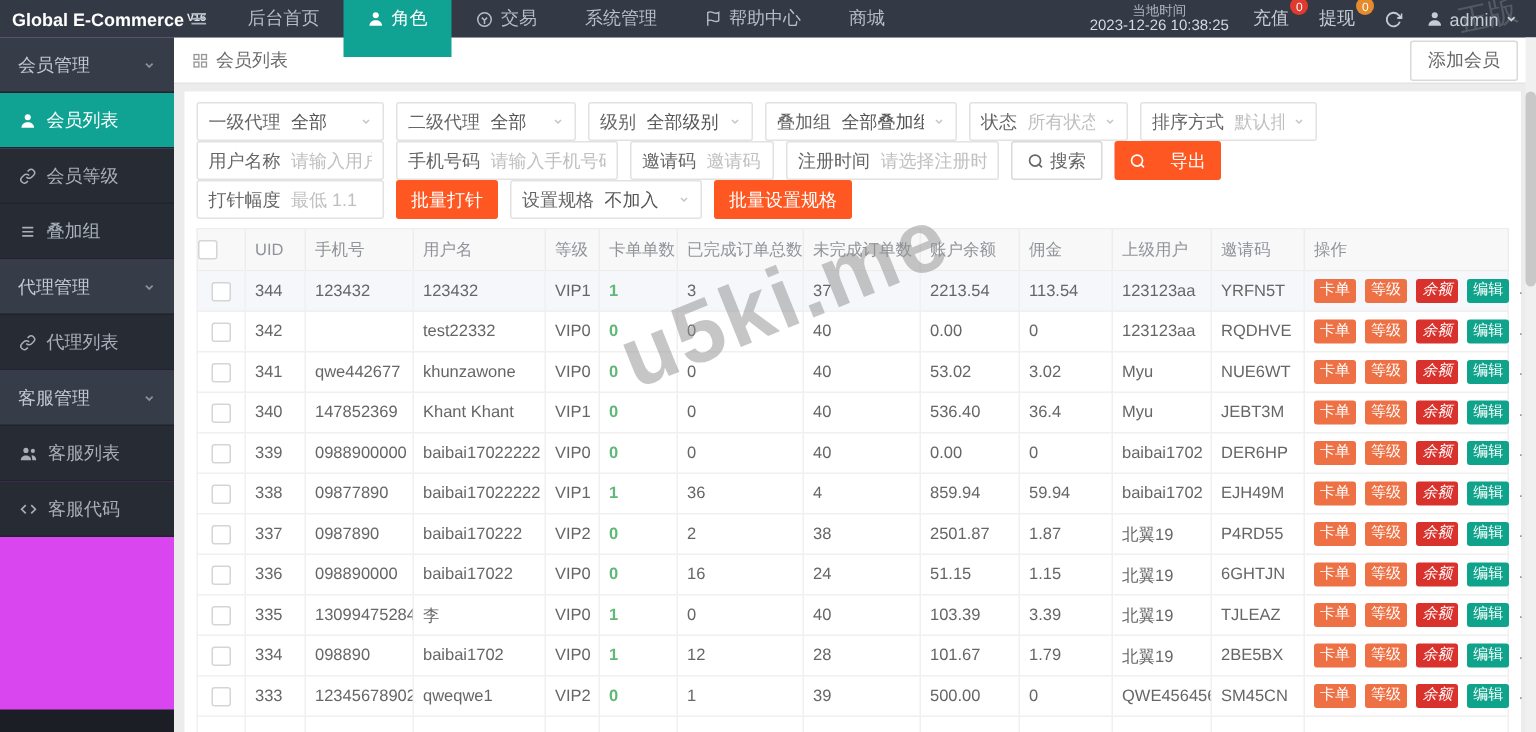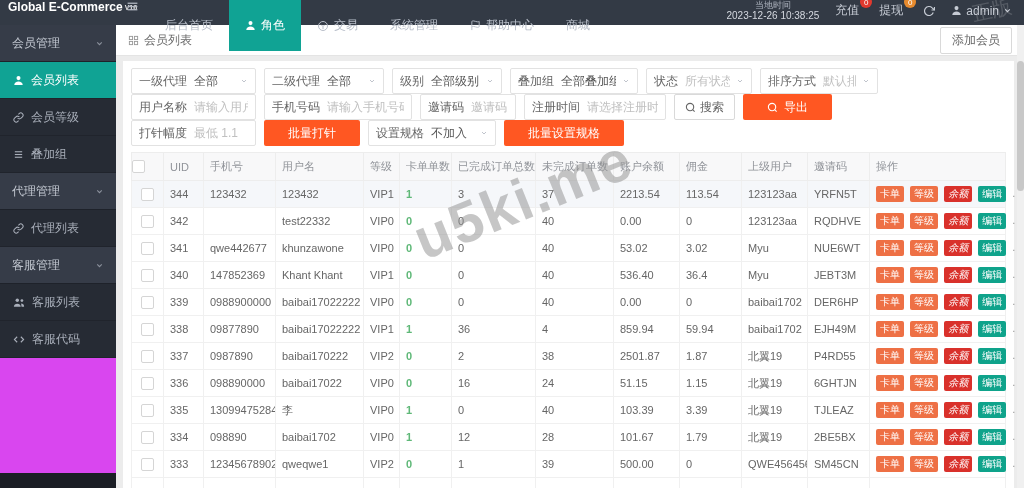--- a/index.html
+++ b/index.html
@@ -1,21 +1,21 @@
 <!DOCTYPE html>
 <html><head>
 <meta charset="utf-8">
 <style>
   * { margin:0; padding:0; box-sizing:border-box; }
   html,body { width:1024px; height:488px; overflow:hidden; }
   body { font-family:"Liberation Sans","DejaVu Sans",sans-serif; font-size:12px; background:#ececec; position:relative; color:#666; }
   svg { display:block; }
 
   
-  .topbar { position:absolute; top:0; left:0; right:0; height:25px; background:#333a45; display:flex; align-items:flex-start; z-index:30; }
+  .topbar { position:absolute; top:0; left:0; right:0; height:25px; background:#333a45; display:flex; align-items:center; z-index:30; }
   .logo { width:116px; display:flex; align-items:center; padding-left:8px; color:#ffffff; font-size:12px; font-weight:bold; white-space:nowrap; }
   .logo sup { font-size:7px; margin-left:2px; color:#e8e8e8; }
   .hamburger { display:flex; align-items:center; padding:0 10px; color:#aeb4bf; cursor:pointer; }
   .nav { display:flex; align-items:stretch; }
   .nav-item { display:flex; align-items:center; gap:5px; padding:17px 16px; color:#b7bdc8; font-size:12px; cursor:pointer; white-space:nowrap; }
   .nav-item.active { background:#10a394; color:#fff; }
   .nav-item .nicon { color:inherit; }
   .topbar-right { margin-left:auto; display:flex; align-items:center; gap:16px; padding-right:12px; color:#c6cbd4; }
   .local-time { text-align:center; line-height:1.15; }
   .local-time .lt-label { font-size:9px; color:#aeb4bf; }
@@ -46,21 +46,21 @@
   
   .frow { display:flex; align-items:flex-end; gap:8px; margin-bottom:0; }
   .fgroup { display:flex; align-items:center; height:26px; border:1px solid #e2e2e2; border-radius:2px; padding:0 7px; background:#fff; }
   .flabel { color:#666; margin-right:7px; white-space:nowrap; }
   .fvalue { color:#555; white-space:nowrap; overflow:hidden; flex:1; }
   .fvalue.ph { color:#bfbfbf; }
   .chev-s { margin-left:6px; color:#c0c4cc; flex:0 0 auto; }
   .fgroup input { border:none; outline:none; flex:1; min-width:0; font-size:12px; color:#333; font-family:inherit; background:transparent; }
   .fgroup input::placeholder { color:#c0c0c0; }
   .btn-white { display:flex; align-items:center; gap:4px; height:26px; padding:0 10px; border:1px solid #d9d9d9; background:#fff; color:#666; border-radius:2px; font-size:12px; cursor:pointer; font-family:inherit; }
-  .btn-orange { display:flex; align-items:center; gap:6px; height:26px; padding:0 24px; border:none; background:#ff5722; color:#fff; border-radius:2px; font-size:12px; cursor:pointer; font-family:inherit; }
+  .btn-orange { display:flex; align-items:center; gap:16px; height:26px; padding:0 10px; border:none; background:#ff5722; color:#fff; border-radius:2px; font-size:12px; cursor:pointer; font-family:inherit; }
 
   
   .tbl { width:100%; border-collapse:collapse; table-layout:fixed; margin-top:6px; }
   .tbl th { height:28px; background:#f8f8f9; color:#909399; font-weight:normal; font-size:11px; text-align:left; padding:0 0 0 6px; border:1px solid #ededed; white-space:nowrap; overflow:hidden; }
   .tbl td { height:27px; color:#666; font-size:11px; padding:0 0 0 6px; border:1px solid #f0f0f0; white-space:nowrap; overflow:hidden; background:#fff; }
   .tbl tbody.rows tr:first-of-type td { background:#f5f7fa; }
   .td-check, .th-check { text-align:center; padding:0 !important; }
   .checkbox { display:inline-block; width:13px; height:13px; border:1px solid #d5d5d5; border-radius:2px; background:#fff; vertical-align:middle; cursor:pointer; }
   td.stuck { color:#5fb878; font-weight:bold; }
   .ops { overflow:visible !important; }

